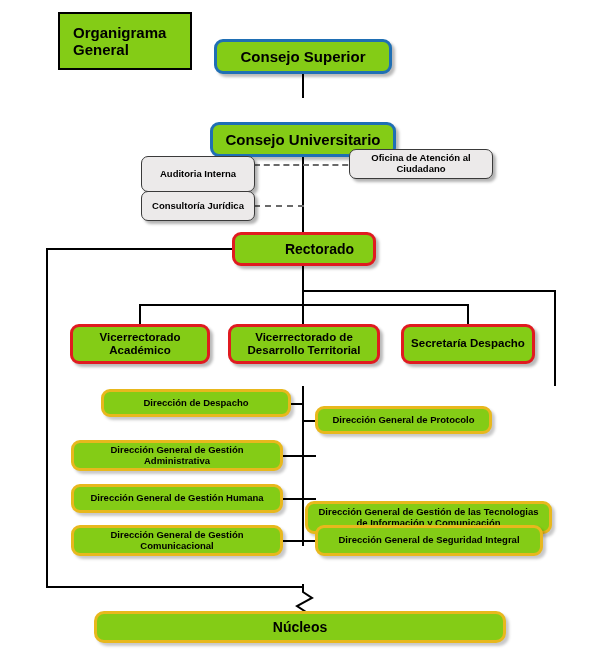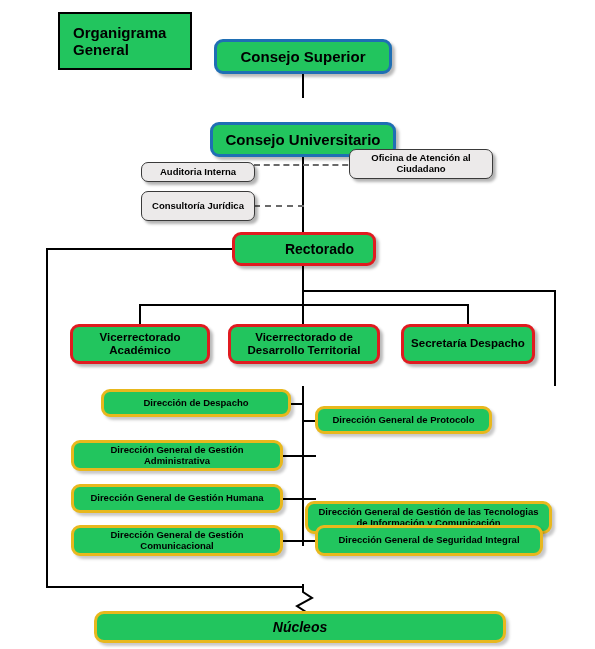--- a/index.html
+++ b/index.html
@@ -19,21 +19,21 @@
   }
 
   
   .node {
     position: absolute;
     box-sizing: border-box;
     display: flex;
     align-items: center;
     justify-content: center;
     text-align: center;
-    background: #22c55e;
+    background: #84cc16;
     color: #000000;
     font-weight: bold;
     line-height: 1.15;
     z-index: 5;
   }
   .node span { display: block; padding: 0 4px; }
 
   
   .node.title {
     border: 2px solid #000000;
@@ -147,21 +147,21 @@
   </div>
 
   <div class="node blue" style="left:214px; top:39px; width:178px; height:35px;">
     <span>Consejo Superior</span>
   </div>
 
   <div class="node blue" style="left:210px; top:97px; width:186px; height:35px;margin-top:25px;">
     <span>Consejo Universitario</span>
   </div>
 
-  <div class="node gray" style="left:141px; top:162px; width:114px; height:20px;">
+  <div class="node gray" style="left:141px; top:156px; width:114px; height:36px;">
     <span>Auditoria Interna</span>
   </div>
 
   <div class="node gray" style="left:349px; top:149px; width:144px; height:30px;">
     <span>Oficina de Atención al Ciudadano</span>
   </div>
 
   <div class="node gray" style="left:141px; top:191px; width:114px; height:30px;">
     <span>Consultoría Jurídica</span>
   </div>
@@ -204,17 +204,17 @@
 
 
   <div class="node gold" style="left:305px; top:481px; width:247px; height:33px;margin-top:20px;">
     <span>Dirección General de Gestión de las Tecnologias de Información y Comunicación</span>
   </div>
 
   <div class="node gold" style="left:315px; top:525px; width:228px; height:31px;">
     <span>Dirección General de Seguridad Integral</span>
   </div>
 
-  <div class="node gold nucleos" style="left:94px; top:611px; width:412px; height:32px;font-style:italic;">
+  <div class="node gold nucleos" style="left:94px; top:611px; width:412px; height:32px;">
     <span>Núcleos</span>
   </div>
 
 </div>
 
 </body></html>

